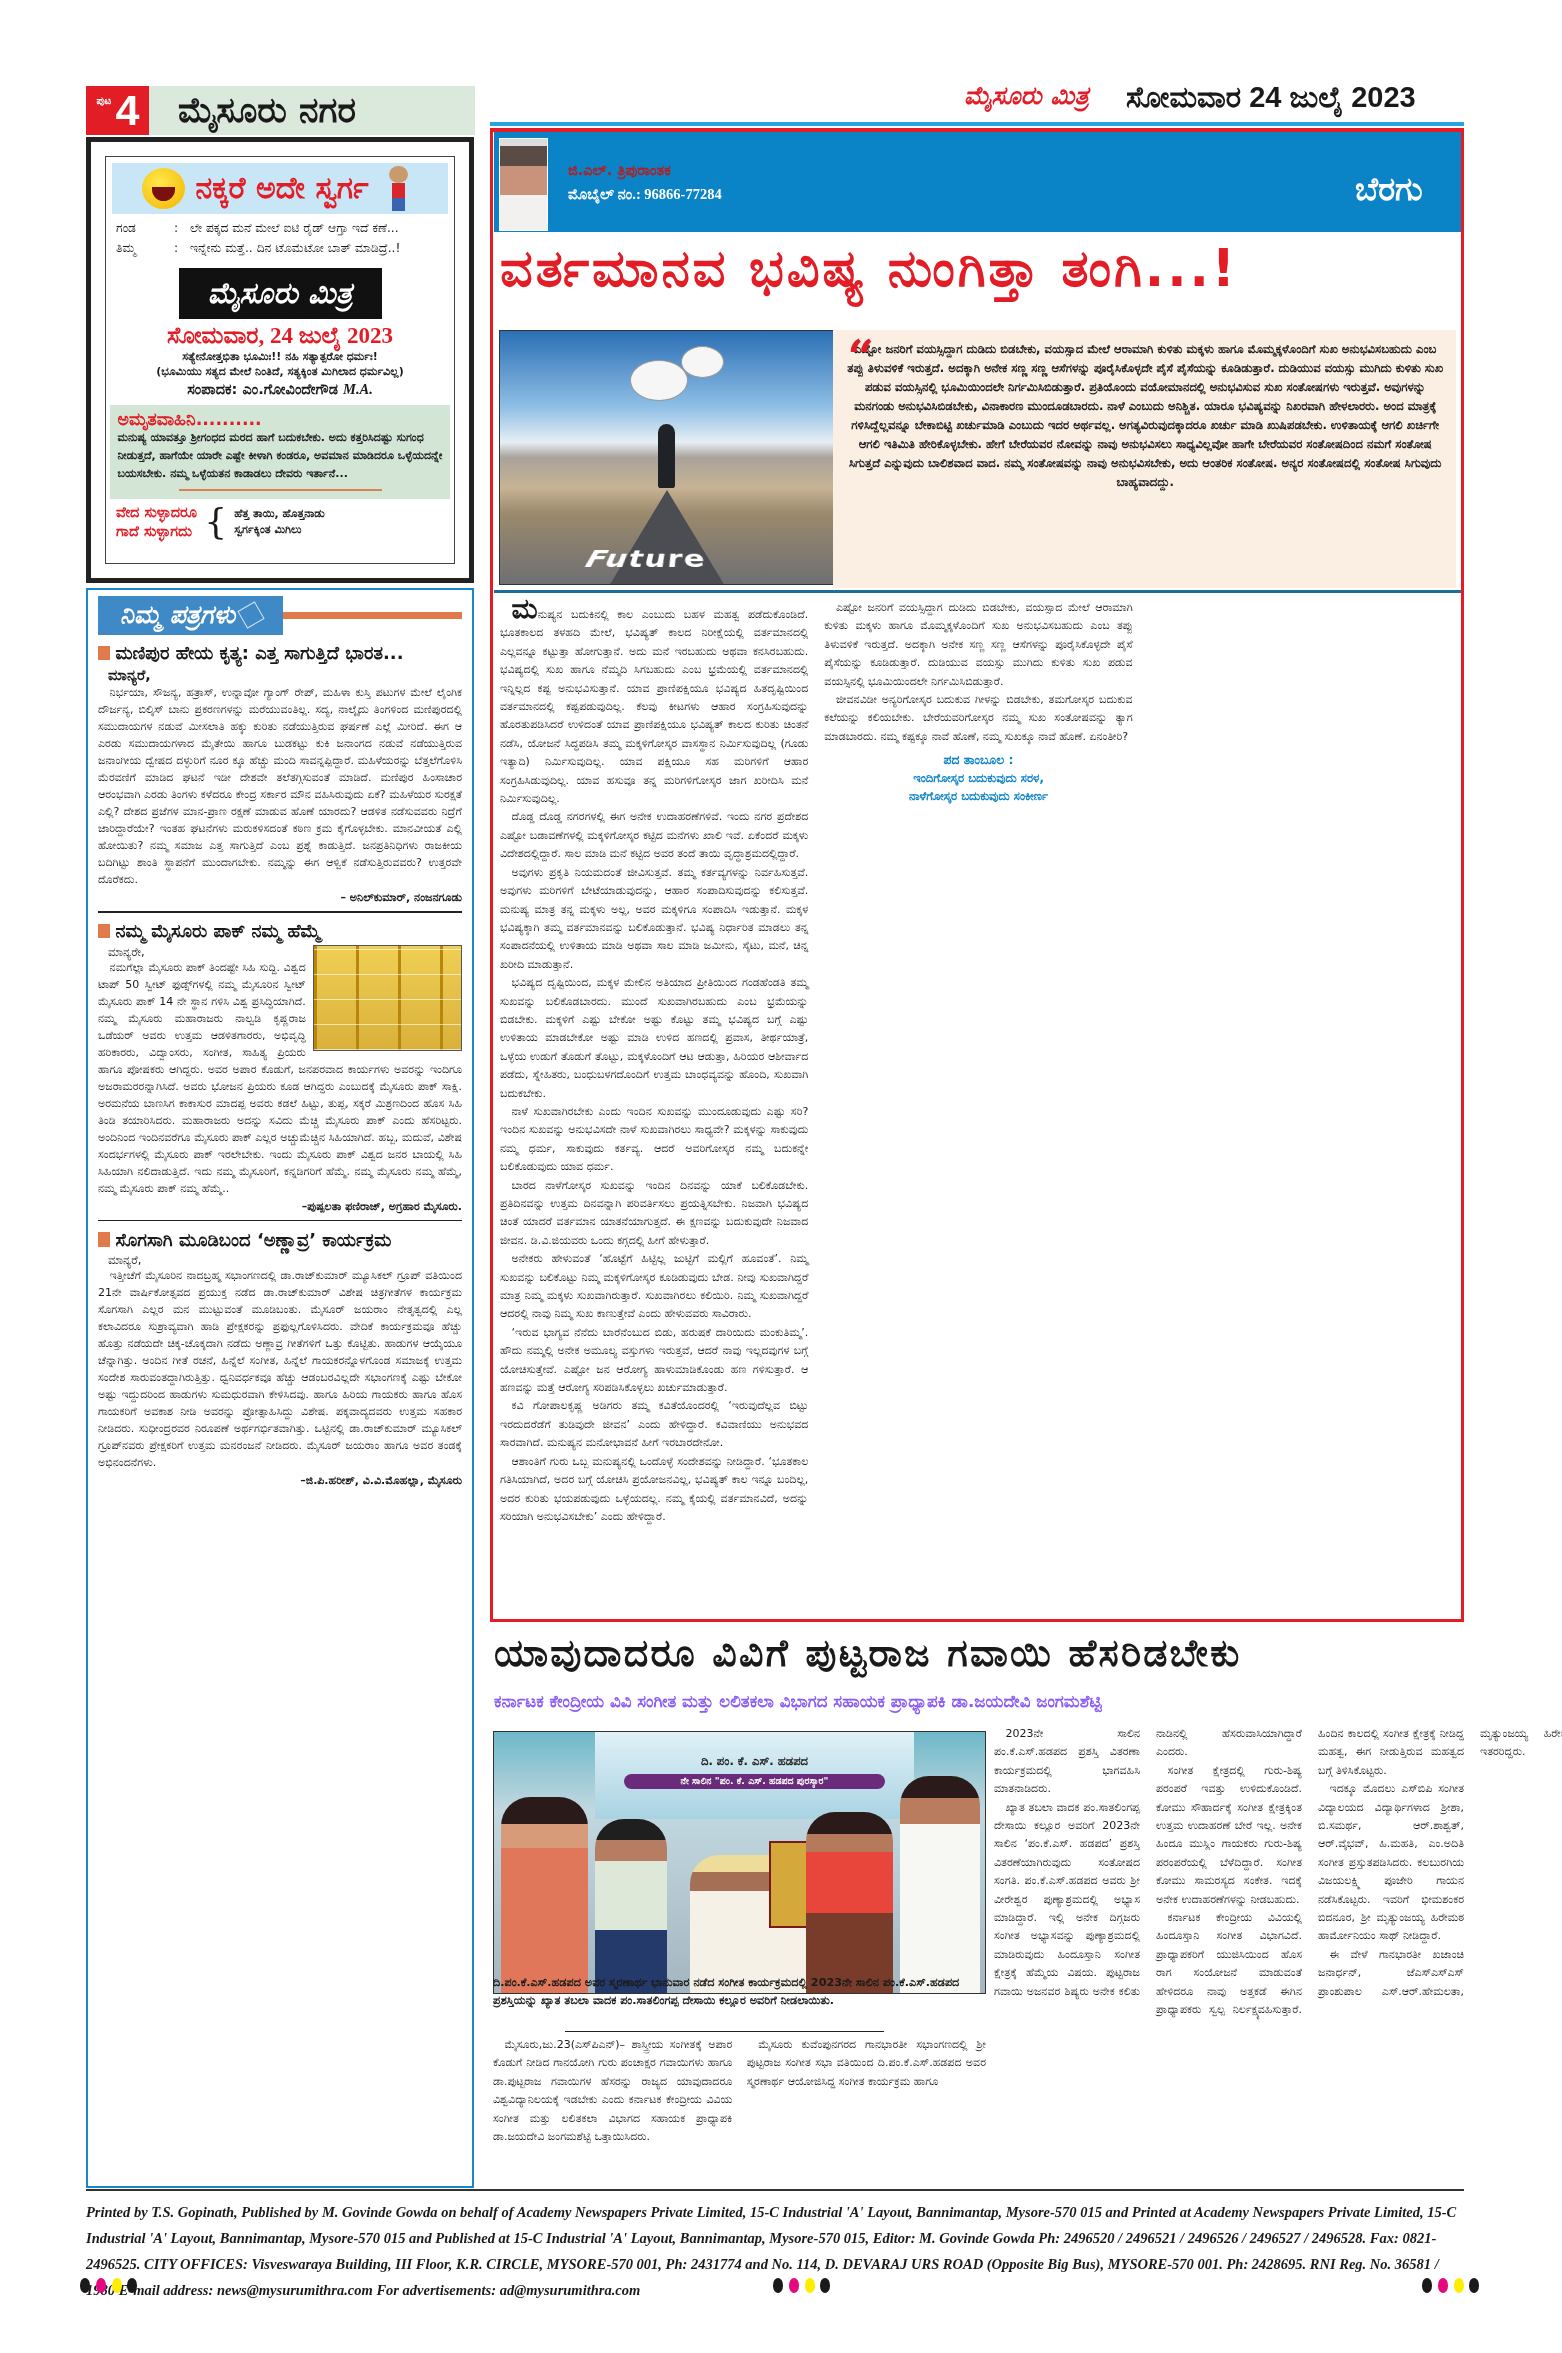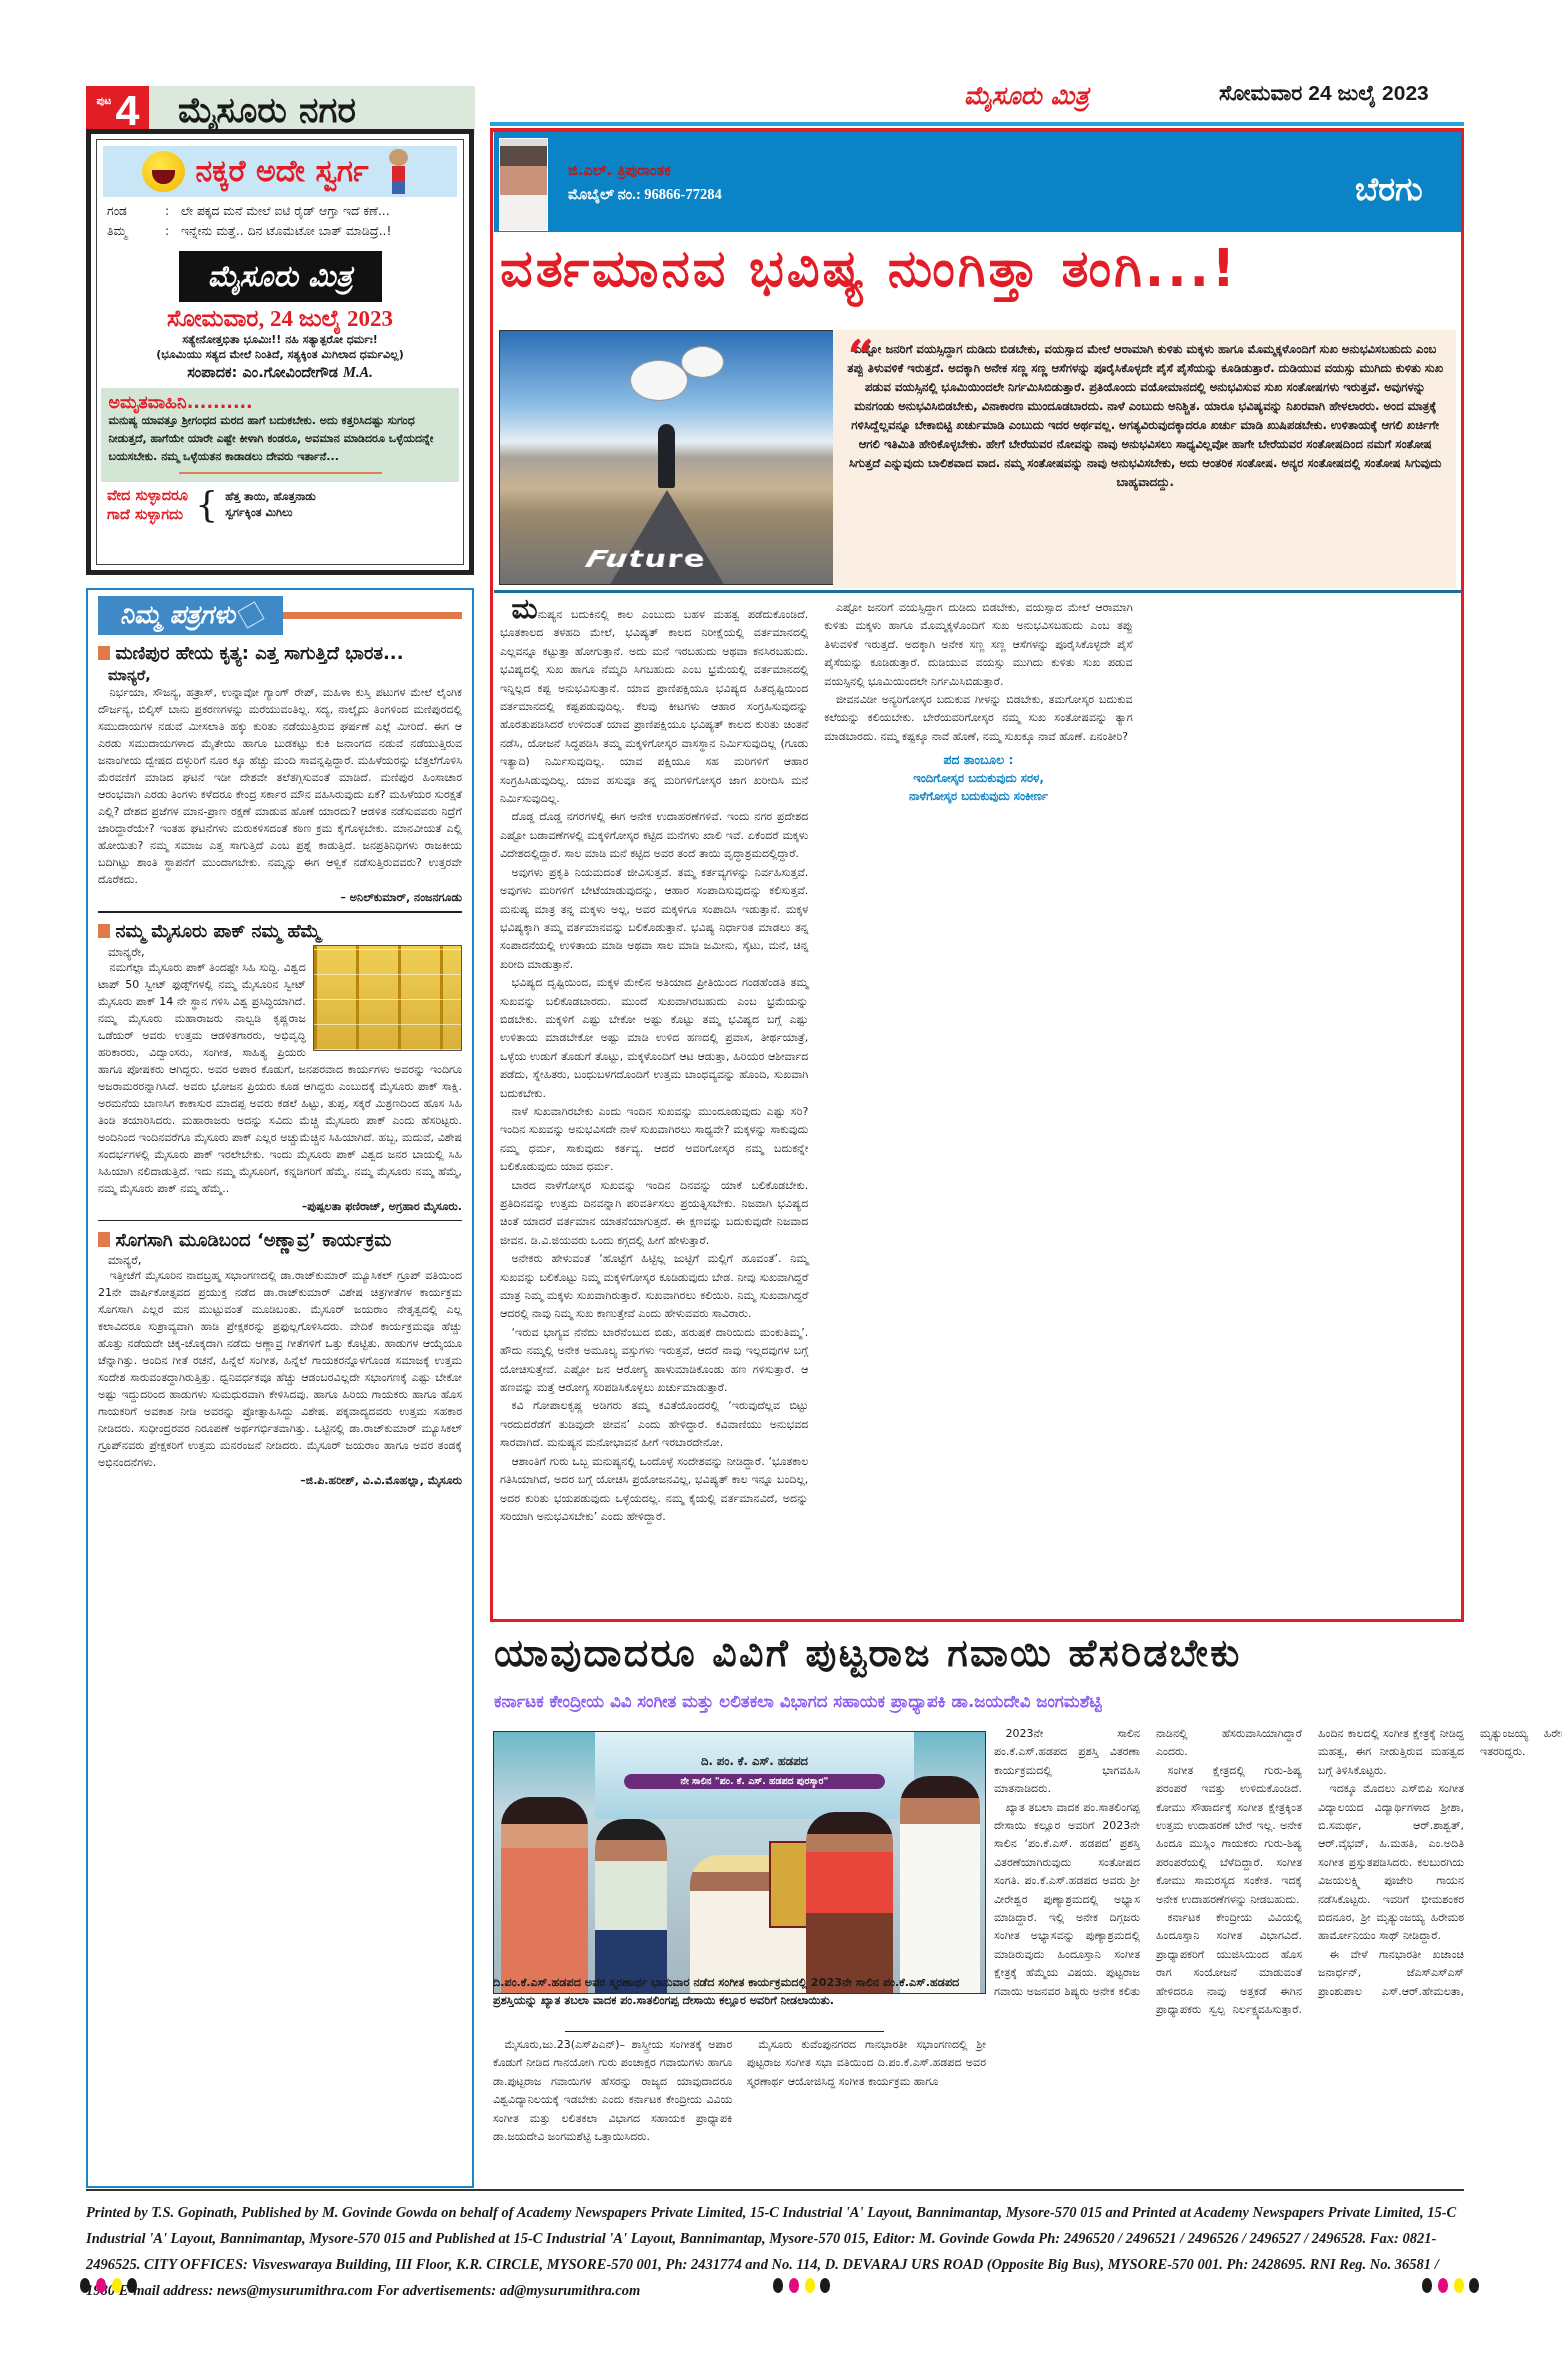--- a/index.html
+++ b/index.html
@@ -6,26 +6,26 @@
   html, body { width: 1562px; height: 2354px; background: #ffffff; overflow: hidden; }
   body { position: relative; font-family: "DejaVu Sans", sans-serif; color: #1a1a1a; }
   .abs { position: absolute; }
 
   
   .page-badge { left: 86px; top: 86px; width: 64px; height: 49px; background: #e21d26; color: #fff; display: flex; align-items: center; justify-content: center; gap: 4.3px; }
   .page-badge .lbl { font-size: 10px; font-weight: bold; margin-top: -19px; }
   .page-badge .num { font-family: "Liberation Sans", sans-serif; font-weight: bold; font-size: 43px; line-height: 1; }
   .section-strip { left: 149px; top: 86px; width: 326px; height: 49px; background: #dbe8dc; display: flex; align-items: center; padding-left: 29px; font-size: 35px; font-weight: bold; color: #1a1a1a; }
   .brand-top { left: 964px; top: 81px; font-size: 25px; font-weight: bold; color: #e21d26; font-style: italic; }
-  .date-top { left: 1219px; top: 81px; font-family: "Liberation Sans", sans-serif; font-size: 21px; font-weight: bold; color: #1a1a1a; }
+  .date-top { left: 1126px; top: 81px; font-family: "Liberation Sans", sans-serif; font-size: 29px; font-weight: bold; color: #1a1a1a; }
   .rule-blue { left: 490px; top: 122px; width: 974px; height: 4.3px; background: #27a4dd; }
 
   
   .left-col { left: 86px; width: 388px; }
-  .joke-box { top: 129px; height: 446px; border: 5px solid #222; padding: 5px; background: #fff; }
+  .joke-box { top: 137px; height: 446px; border: 5px solid #222; padding: 14px; background: #fff; }
   .joke-inner { border: 0.7px solid #444; height: 100%; position: relative; }
   .joke-banner { height: 51px; margin: 5.8px 5.8px 0 5.8px; background: #c9e6f6; display: flex; align-items: center; justify-content: center; gap: 10px; }
   .laugh-face { width: 43px; height: 41px; border-radius: 50%; background: radial-gradient(circle at 40% 35%, #ffe84a, #f3b400); position: relative; }
   .laugh-face::after { content: ""; position: absolute; left: 10px; top: 19px; width: 23px; height: 14.5px; background: #7a1010; border-radius: 0 0 14.5px 14.5px; }
   .joke-title { font-size: 30px; font-weight: bold; color: #e21d26; }
   .kid-fig { width: 39px; height: 45px; position: relative; }
   .kid-fig .head { position: absolute; left: 10px; top: 0; width: 19px; height: 17.4px; border-radius: 50%; background: #c99a6b; }
   .kid-fig .body { position: absolute; left: 13px; top: 17.4px; width: 13px; height: 14.5px; background: #d8262c; }
   .kid-fig .legs { position: absolute; left: 13px; top: 32px; width: 13px; height: 13px; background: #3a64b0; }
   .joke-lines { padding: 4.3px 10px; font-size: 12.3px; line-height: 20px; }

